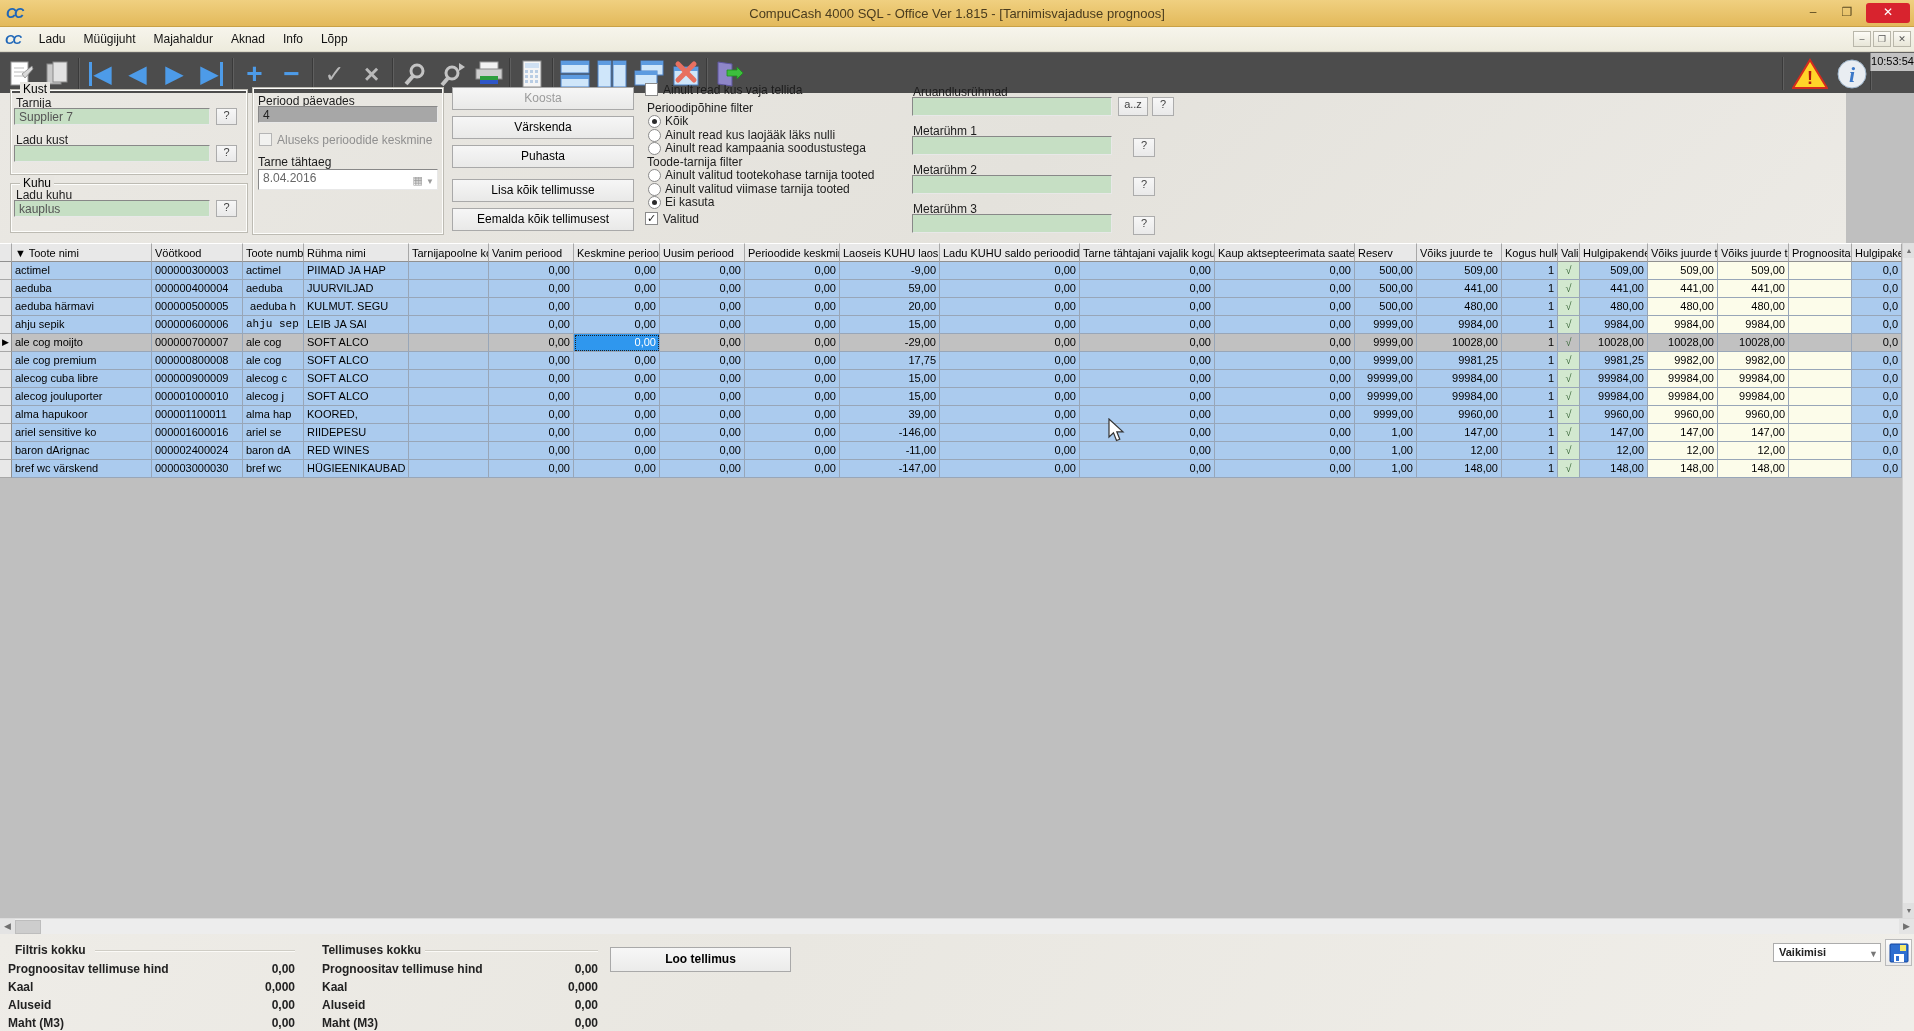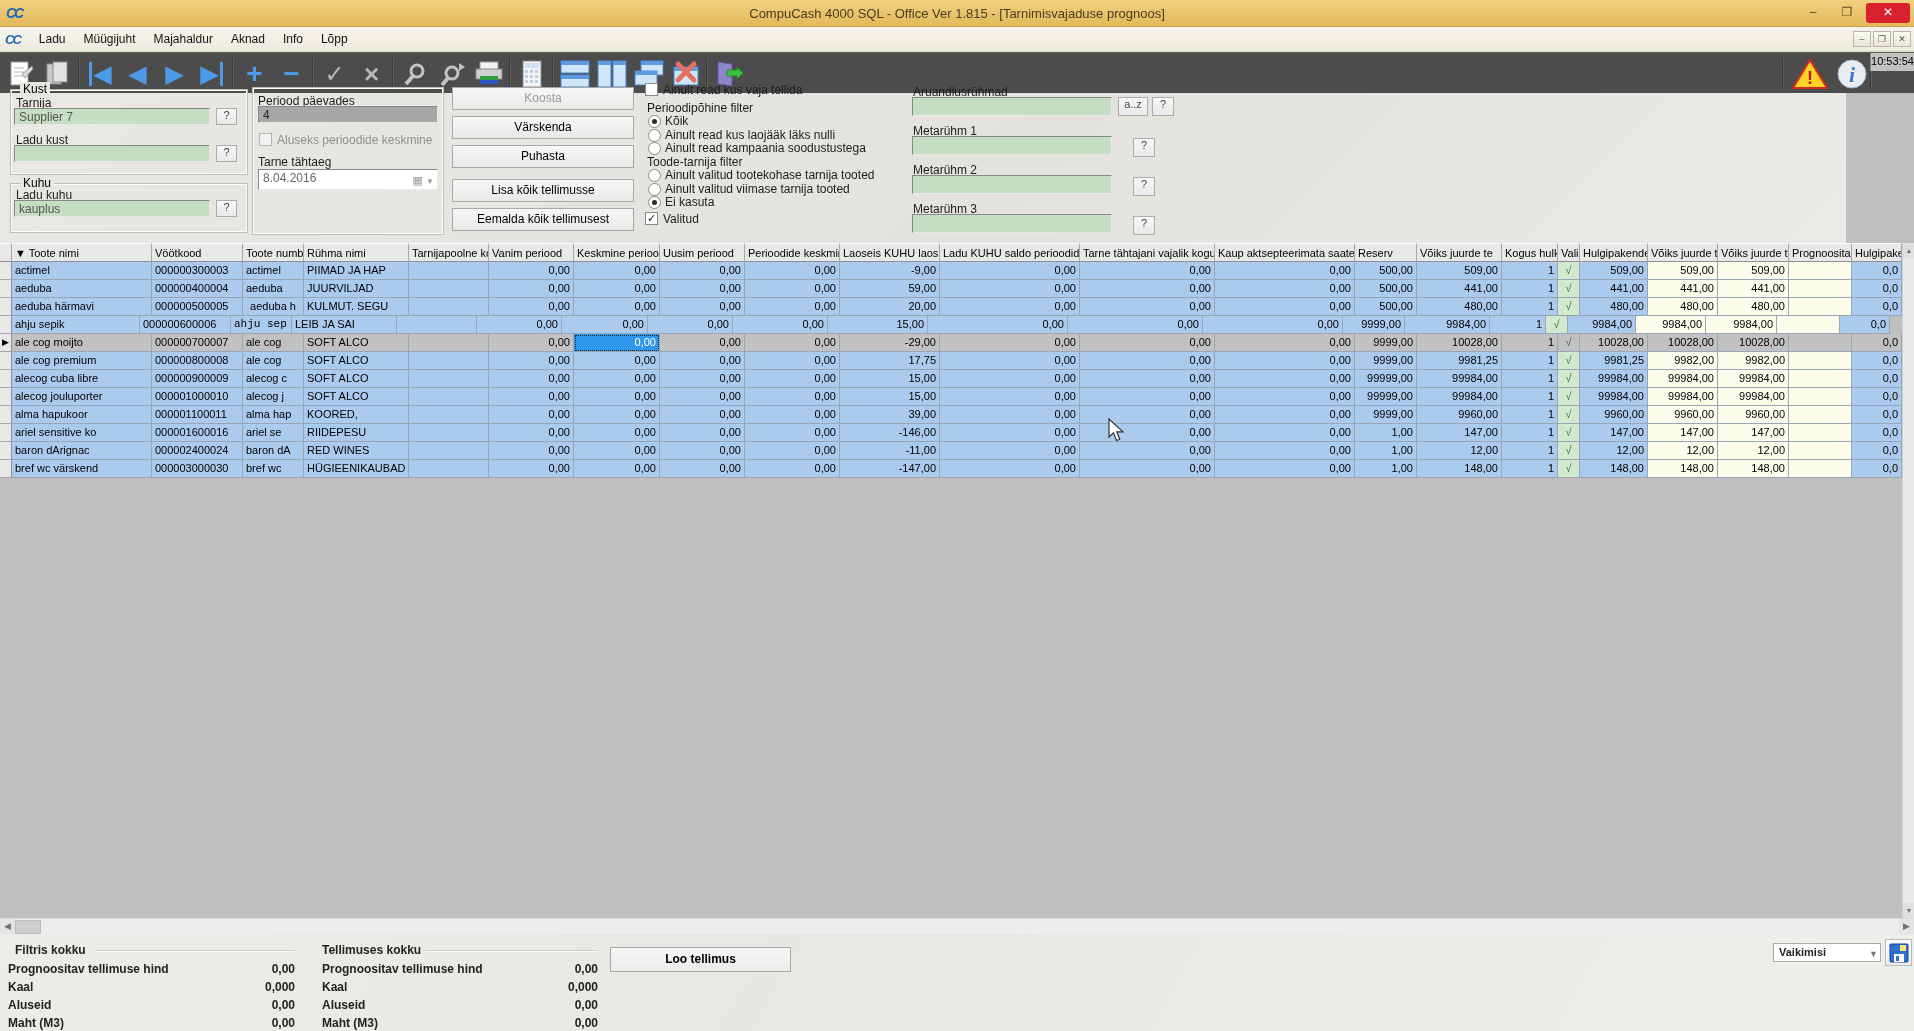--- a/index.html
+++ b/index.html
@@ -484,21 +484,21 @@
       <div class="gcell bg-blue num" style="width: 56px;">1</div>
       <div class="gcell bg-green ctr" style="width: 22px;">√</div>
       <div class="gcell bg-blue num" style="width: 68px;">480,00</div>
       <div class="gcell bg-yellow num" style="width: 70px;">480,00</div>
       <div class="gcell bg-yellow num" style="width: 71px;">480,00</div>
       <div class="gcell bg-yellow num" style="width: 63px;"></div>
       <div class="gcell bg-blue num" style="width: 50px;">0,0</div>
     </div>
     <div class="grow">
       <div class="gcell rowsel" style="width: 12px;"></div>
-      <div class="gcell bg-blue" style="width: 128px;">ahju sepik</div>
+      <div class="gcell bg-blue" style="width: 140px;">ahju sepik</div>
       <div class="gcell bg-blue" style="width: 91px;">000000600006</div>
       <div class="gcell bg-blue" style="width: 61px; font-family: Liberation Mono, monospace;">ahju sep</div>
       <div class="gcell bg-blue" style="width: 105px;">LEIB JA SAI</div>
       <div class="gcell bg-blue" style="width: 80px;"></div>
       <div class="gcell bg-blue num" style="width: 85px;">0,00</div>
       <div class="gcell bg-blue num" style="width: 86px;">0,00</div>
       <div class="gcell bg-blue num" style="width: 85px;">0,00</div>
       <div class="gcell bg-blue num" style="width: 95px;">0,00</div>
       <div class="gcell bg-blue num" style="width: 100px;">15,00</div>
       <div class="gcell bg-blue num" style="width: 140px;">0,00</div>

